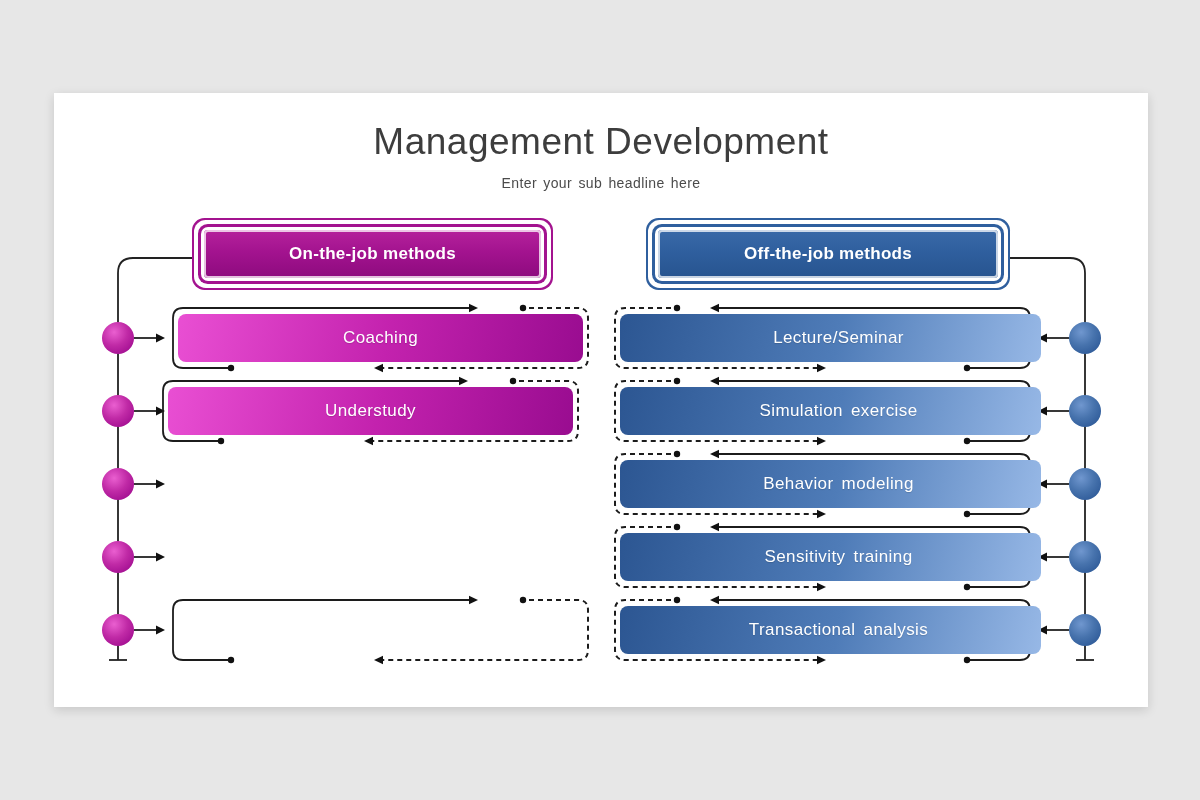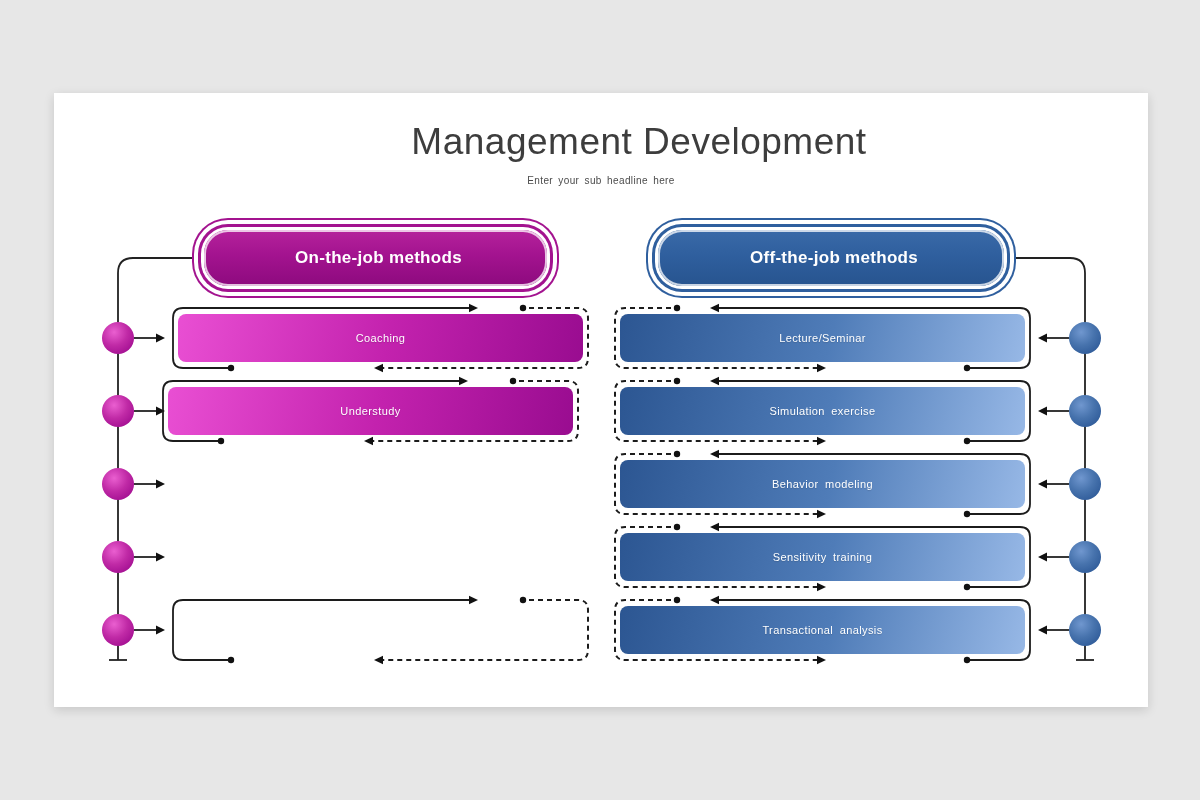--- a/index.html
+++ b/index.html
@@ -9,32 +9,32 @@
     font-family:"Liberation Sans",sans-serif;
   }
   .slide{
     position:absolute;left:54px;top:93px;width:1094px;height:614px;
     background:var(--slide,#ffffff);
     box-shadow:0 3px 10px rgba(0,0,0,.14);
   }
   .title{
     position:absolute;top:28px;left:0;width:100%;text-align:center;
     font-size:37px;font-weight:400;color:var(--title-text,#3d3d3d);
-    letter-spacing:.5px;margin:0;padding-left:38px;
+    letter-spacing:.5px;margin:0;
   }
   .subtitle{
     position:absolute;top:82px;left:0;width:100%;text-align:center;
-    font-size:10px;color:var(--subtitle-text,#4b4b4b);
+    font-size:14px;color:var(--subtitle-text,#4b4b4b);
     letter-spacing:.4px;word-spacing:2px;
   }
   .rail{position:absolute;left:0;top:0;width:1094px;height:614px;pointer-events:none;}
   .pill{
-    position:absolute;height:56px;border-radius:24px;
+    position:absolute;height:48px;border-radius:4px;
     display:flex;align-items:center;justify-content:center;
-    color:#fff;font-size:17px;font-weight:700;letter-spacing:.3px;padding-left:6px;
+    color:#fff;font-size:17px;font-weight:700;letter-spacing:.3px;
   }
   .pill-left{
     left:150px;top:137px;width:337px;
     background:linear-gradient(180deg,#b5229c 0%,var(--pink-accent,#a3138f) 45%,#8d0a7e 100%);
     box-shadow:inset 0 0 0 2px rgba(255,255,255,.75),
       0 0 0 3px #fff,0 0 0 6px var(--pink-accent,#a3138f),
       0 0 0 10px #fff,0 0 0 12px var(--pink-accent,#a3138f);
   }
   .pill-right{
     left:604px;top:137px;width:340px;
@@ -42,28 +42,29 @@
     box-shadow:inset 0 0 0 2px rgba(255,255,255,.75),
       0 0 0 3px #fff,0 0 0 6px var(--blue-accent,#2f5f9e),
       0 0 0 10px #fff,0 0 0 12px var(--blue-accent,#2f5f9e);
     align-items:center;
   }
   .row{position:absolute;width:427px;height:72px;}
   .row svg.deco{position:absolute;left:0;top:0;width:427px;height:72px;}
   .bar{
     position:absolute;left:11px;top:12px;width:405px;height:48px;border-radius:8px;
     display:flex;align-items:center;justify-content:center;
-    color:#fff;font-size:11px;letter-spacing:.4px;word-spacing:3px;
+    color:#fff;font-size:17px;letter-spacing:.4px;word-spacing:3px;
     text-shadow:0 1px 1px rgba(0,0,0,.15);
   }
   .bar-pink{
     background:linear-gradient(103deg,var(--pink-light,#e94fd3) 0%,var(--pink-mid,#c322ae) 52%,var(--pink-dark,#990c90) 100%);
   }
   .bar-blue{
     background:linear-gradient(103deg,var(--blue-dark,#2c5692) 0%,var(--blue-mid,#4f7cb8) 52%,var(--blue-light,#97b8e6) 100%);
+    padding-left:16px;
   }
   .defs-hidden{position:absolute;width:0;height:0;overflow:hidden;}
 </style>
 </head>
 <body>
 
 <svg class="defs-hidden" aria-hidden="true">
   <defs>
     <radialGradient id="nodePink" cx="38%" cy="32%" r="75%">
       <stop offset="0%" stop-color="#ea5fd0"></stop>

